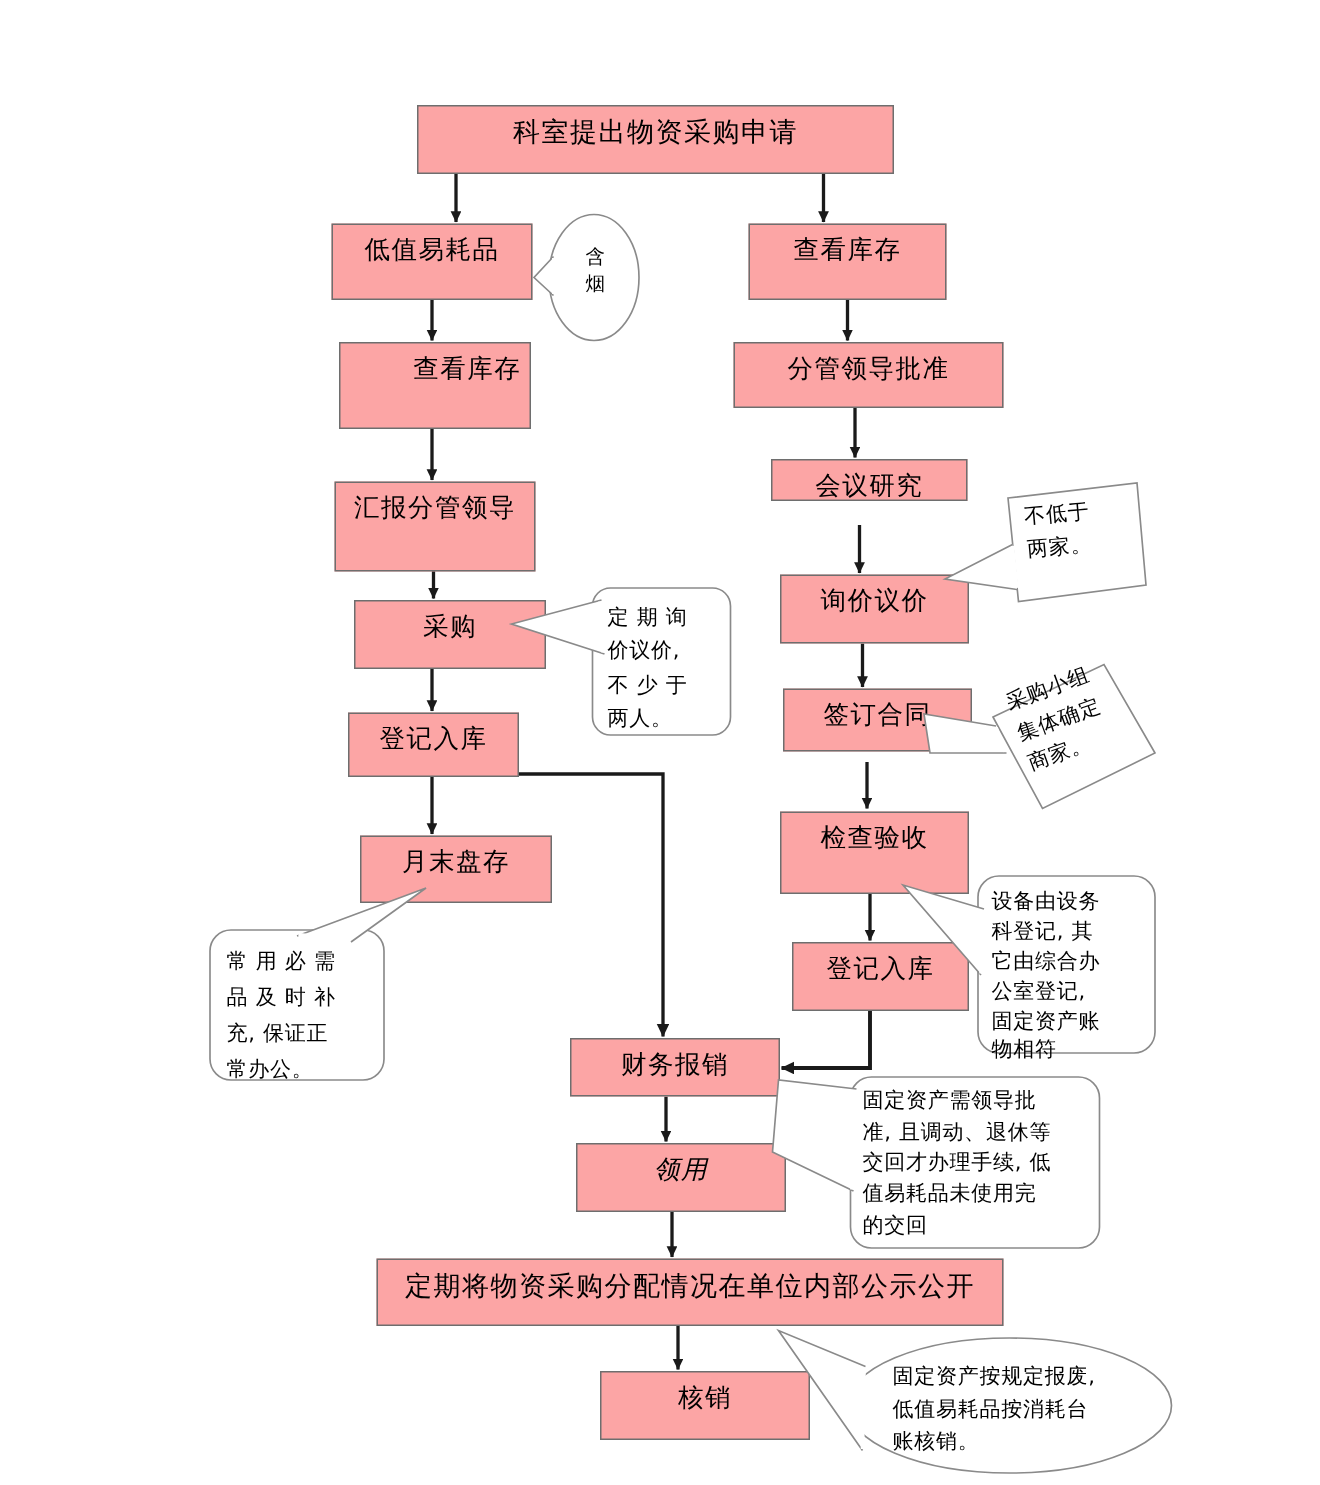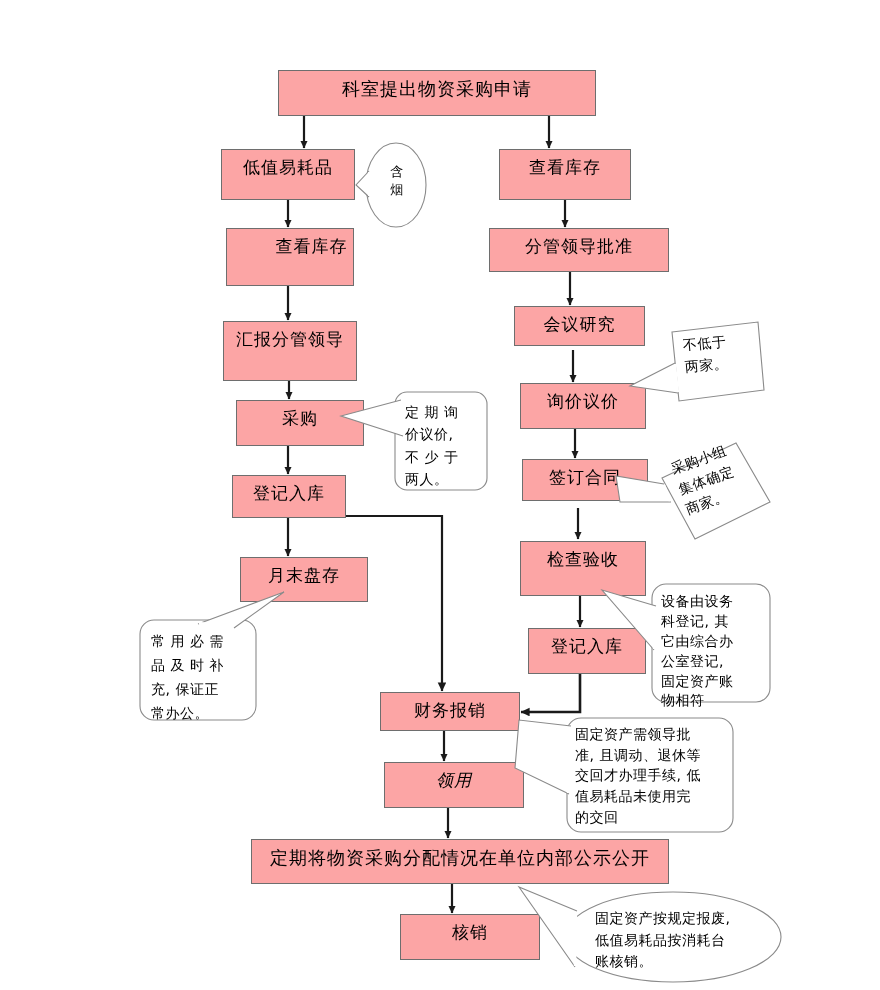--- a/index.html
+++ b/index.html
@@ -146,21 +146,21 @@
   </div>
 
   <div class="box" style="left:489px; top:228px; width:180px; height:44px;">
     <span>分管领导批准</span>
   </div>
 
   <div class="box" style="left:223px; top:321px; width:134px; height:60px;">
     <span>汇报分管领导</span>
   </div>
 
-  <div class="box" style="left:514px; top:306px; width:131px; height:40px;">
+  <div class="box" style="left:514px; top:306px; width:131px; height:28px;">
     <span>会议研究</span>
   </div>
 
   <div class="box" style="left:236px; top:400px; width:128px; height:46px;">
     <span>采购</span>
   </div>
 
   <div class="box" style="left:520px; top:383px; width:126px; height:46px;">
     <span>询价议价</span>
   </div>

